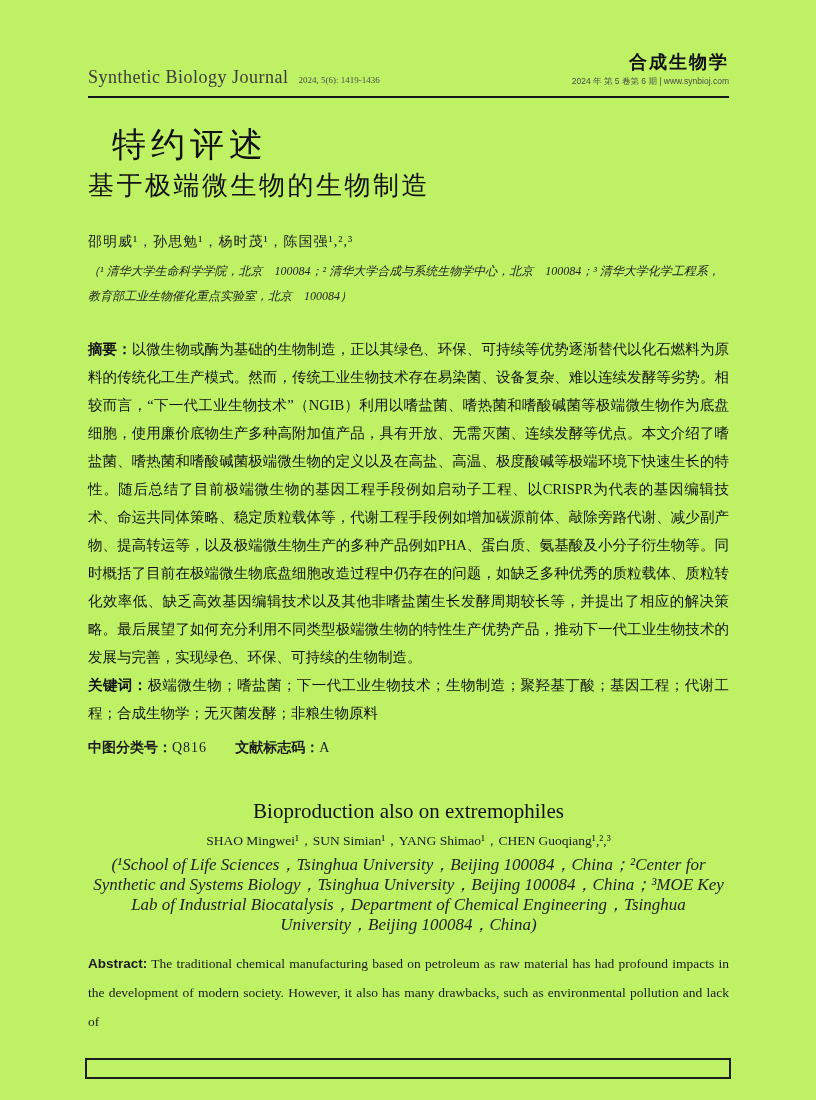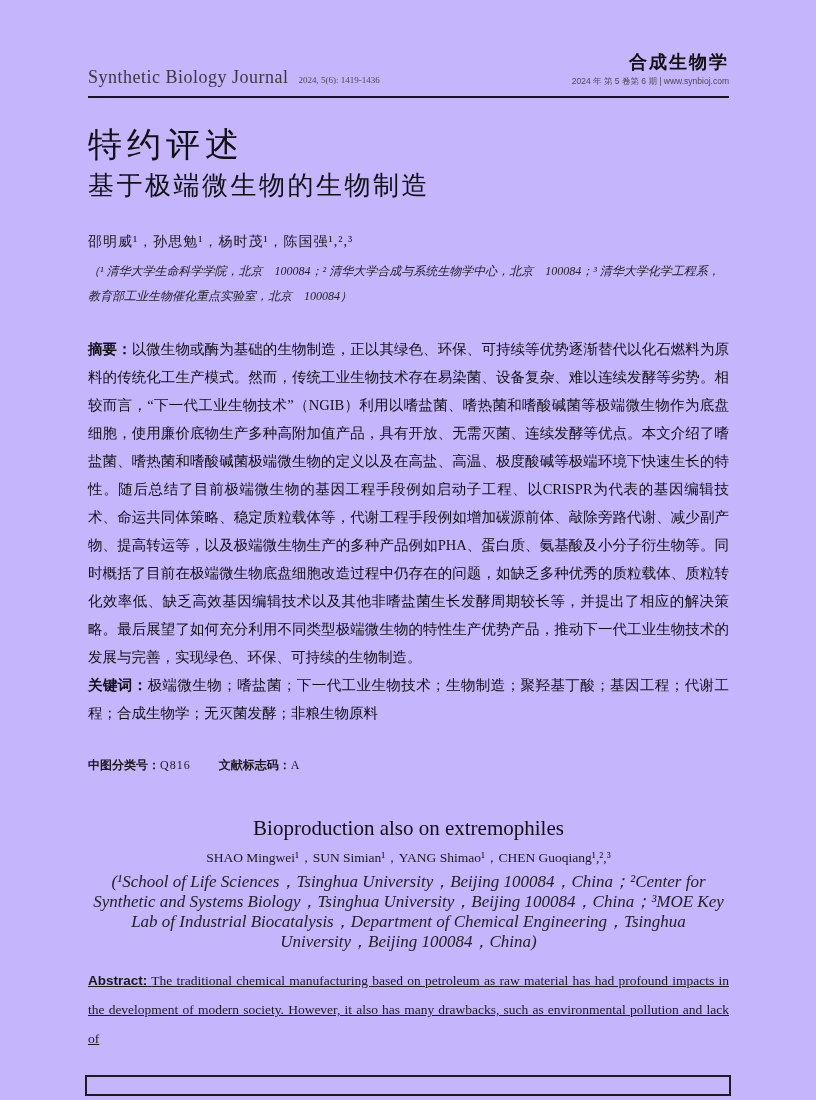--- a/index.html
+++ b/index.html
@@ -1,53 +1,53 @@
 <!DOCTYPE html>
 <html><head>
 <meta charset="utf-8">
 <style>
   html,body{margin:0;padding:0;background:#ffffff;}
   .page{
     position:relative;
     width:816px;height:1100px;
-    background:#c4b5fd;
+    background:#bef264;
     box-sizing:border-box;
     padding:50px 87px 0 88px;
     font-family:"Liberation Serif","DejaVu Serif",serif;
     color:#1a1a1a;
     overflow:hidden;
   }
   
   .hdr{display:flex;justify-content:space-between;align-items:flex-end;}
   .hdr-left{white-space:nowrap;}
   .jname-en{font-size:18px;color:#3a3a3a;letter-spacing:.5px;}
   .jissue-en{font-size:9px;color:#4a4a4a;margin-left:6px;}
   .hdr-right{text-align:right;}
   .jname-cn{font-family:Liberation Mono, monospace;font-weight:700;font-size:18px;letter-spacing:2px;color:#111;}
   .jissue-cn{font-size:8.5px;color:#4a4a4a;margin-top:2px;font-family:"Liberation Sans","DejaVu Sans",sans-serif;}
   .rule{border:none;border-top:2.5px solid #161616;margin:8px 0 0 0;}
   
   .colrow{display:flex;justify-content:space-between;margin-top:24px;}
-  .coltype{font-size:34px;letter-spacing:5px;color:#111;}
+  .coltype{font-size:34px;letter-spacing:5px;color:#111;margin-left:24px;}
   .doi{font-size:12.5px;color:#222;padding-top:8px;}
   
   .title-cn{font-size:26px;letter-spacing:2.5px;color:#111;}
   .authors-cn{margin-top:30px;font-size:14px;letter-spacing:1px;}
   .affil-cn{margin-top:8px;font-size:12px;line-height:25px;font-style:italic;color:#222;}
   
   .para{margin-top:26px;font-size:14.5px;line-height:28px;text-align:justify;color:#111;}
   .para + .para{margin-top:0;}
   .blabel{font-family:"Liberation Sans","DejaVu Sans",sans-serif;font-weight:700;}
-  .clcrow{margin-top:30px;font-size:12px;}
+  .clcrow{margin-top:12px;font-size:14px;}
   .clcval{margin-right:28px;letter-spacing:1px;}
   
   .title-en{margin-top:42px;text-align:center;font-size:21px;color:#111;}
   .authors-en{margin-top:8px;text-align:center;font-size:13.5px;}
   .affil-en{margin-top:5px;text-align:center;font-size:17px;line-height:20px;font-style:italic;color:#222;}
-  .abs-en{margin-top:14px;font-size:13.5px;line-height:29px;text-align:justify;text-decoration:underline;}
+  .abs-en{margin-top:14px;font-size:13.5px;line-height:29px;text-align:justify;}
   
   .fbox{
     margin-top:22px;margin-left:-3px;margin-right:-2px;
     border:2px solid #1c1c1c;
     padding:8px 12px 9px 14px;
     font-size:10.5px;line-height:17px;color:#222;
     font-family:"Liberation Sans","DejaVu Sans",sans-serif;
   }
 </style>
 </head>

